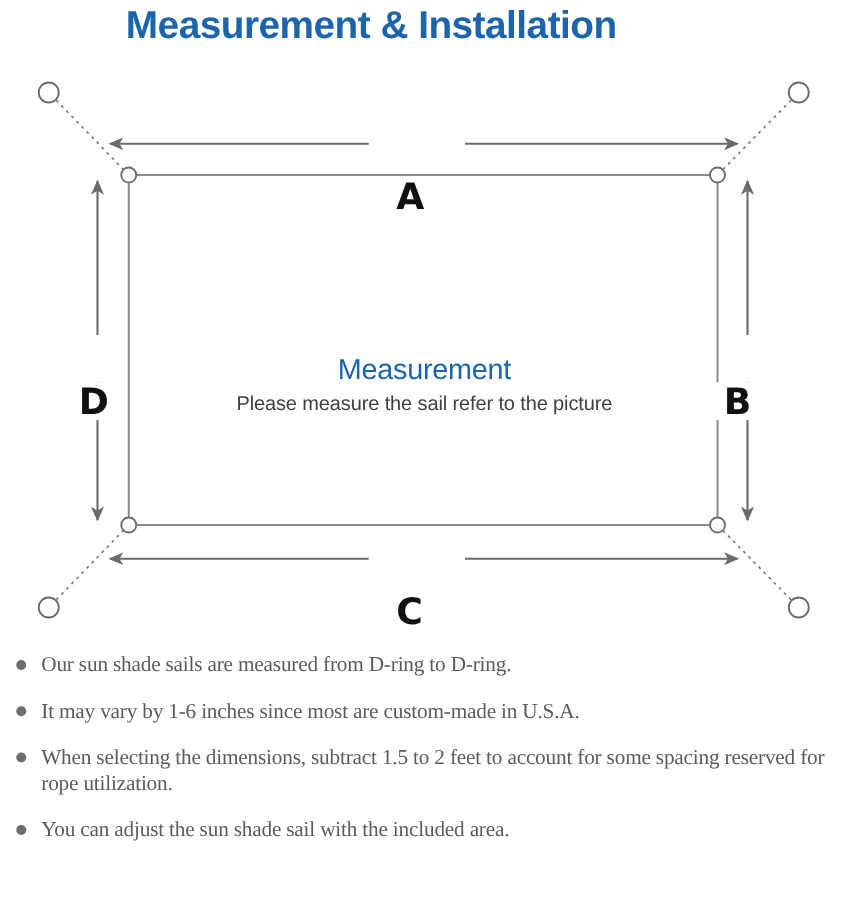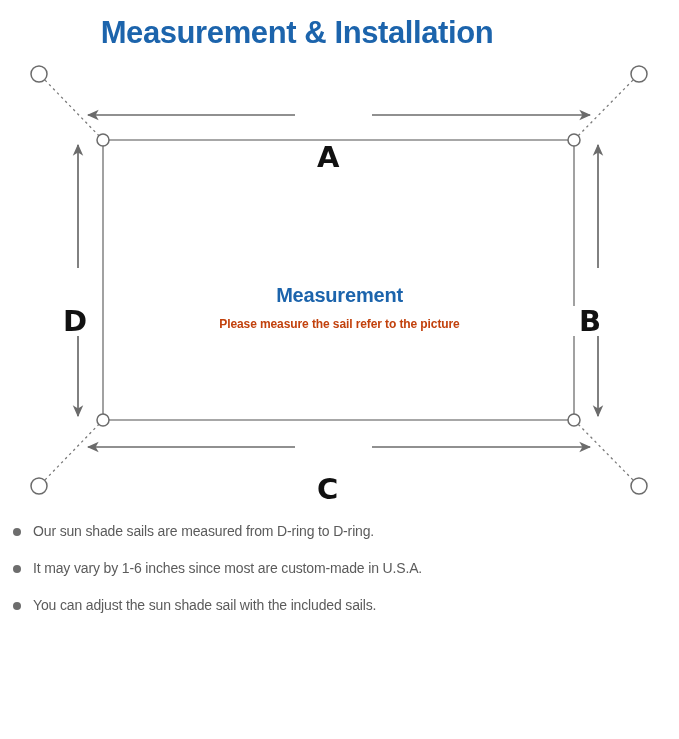--- a/index.html
+++ b/index.html
@@ -19,51 +19,51 @@
     position: absolute;
     left: 0;
     top: 0;
     width: 594px;
     text-align: center;
     font-size: 31px;
     font-weight: bold;
     color: #1c64ac;
     letter-spacing: -0.4px;
     line-height: 40px;
-    padding-top: 13px;
+    padding-top: 0;
     white-space: nowrap;
   }
 
   #diagram {
     position: absolute;
     left: 0;
     top: 44px;
     width: 679px;
     height: 470px;
   }
 
   #center-block {
     position: absolute;
     left: 0;
     top: 236px;
     width: 679px;
     text-align: center;
     pointer-events: none;
   }
   #center-title {
-    font-size: 20px;
-    font-weight: bold;
+    font-size: 23px;
+    font-weight: normal;
     color: #1c64ac;
     line-height: 30px;
     letter-spacing: -0.2px;
   }
   #center-sub {
-    font-size: 12px;
-    font-weight: bold;
-    color: #c2410c;
+    font-size: 16px;
+    font-weight: normal;
+    color: #404040;
     line-height: 22px;
     letter-spacing: -0.1px;
     margin-top: 3px;
   }
 
   .dim-label {
     position: absolute;
     font-family: "DejaVu Sans", "Liberation Sans", sans-serif;
     font-size: 29px;
     font-weight: bold;
@@ -82,24 +82,25 @@
     position: absolute;
     left: 0;
     top: 521px;
     width: 679px;
   }
   .note-item {
     position: relative;
     padding-left: 33px;
     padding-right: 6px;
     color: #5b5b5b;
-    font-size: 14px;
+    font-size: 17px;
     line-height: 21px;
     letter-spacing: -0.15px;
     margin-bottom: 16px;
+    font-family: Liberation Serif, serif;
   }
   .note-item .bullet {
     position: absolute;
     left: 13px;
     top: 7px;
     width: 8px;
     height: 8px;
     border-radius: 50%;
     background: #6d6d6d;
   }
@@ -163,15 +164,19 @@
   <div class="note-item">
     <span class="bullet"></span>
     <span class="note-text">Our sun shade sails are measured from D-ring to D-ring.</span>
   </div>
   <div class="note-item">
     <span class="bullet"></span>
     <span class="note-text">It may vary by 1-6 inches since most are custom-made in U.S.A.</span>
   </div>
   <div class="note-item">
     <span class="bullet"></span>
-    <span class="note-text">You can adjust the sun shade sail with the included sails.</span>
+    <span class="note-text">When selecting the dimensions, subtract 1.5 to 2 feet to account for some spacing reserved for rope utilization.</span>
+  </div>
+  <div class="note-item">
+    <span class="bullet"></span>
+    <span class="note-text">You can adjust the sun shade sail with the included area.</span>
   </div>
 </div>
 
 </body></html>

